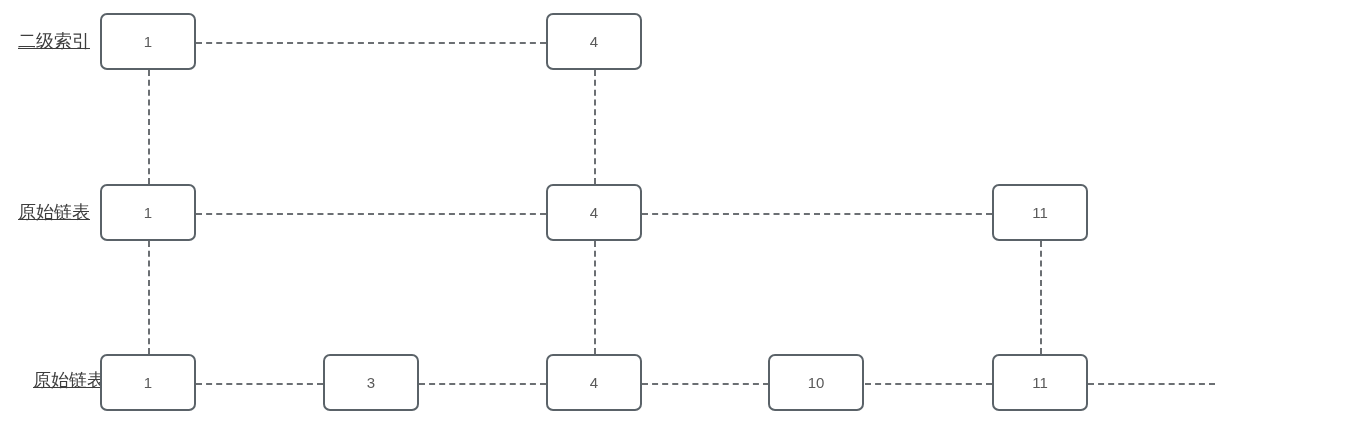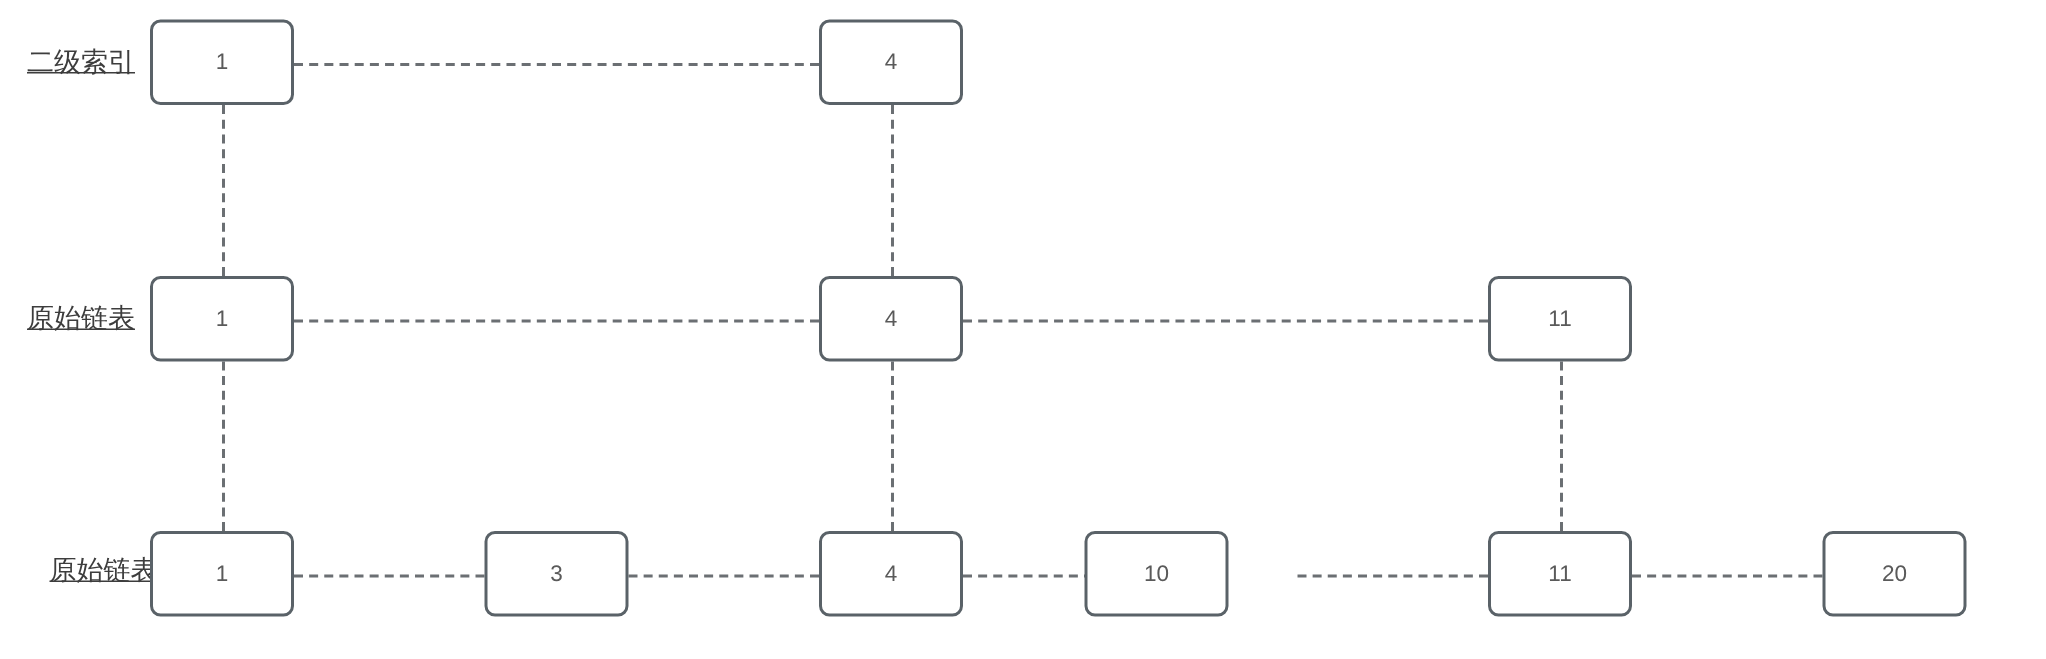--- a/index.html
+++ b/index.html
@@ -76,16 +76,15 @@
     <div class="node" style="left: 100px; top: 13px;">1</div>
     <div class="node" style="left: 546px; top: 13px;">4</div>
     <div class="row-label" style="top: 212px; left: 0px; width: 90px;">原始链表</div>
     <div class="node" style="left: 100px; top: 184px;">1</div>
     <div class="node" style="left: 546px; top: 184px;">4</div>
     <div class="node" style="left: 992px; top: 184px;">11</div>
     <div class="row-label" style="top: 380px; left: 0px; width: 90px; padding-left: 15px;">原始链表</div>
     <div class="node" style="left: 100px; top: 354px;">1</div>
     <div class="node" style="left: 323px; top: 354px;">3</div>
     <div class="node" style="left: 546px; top: 354px;">4</div>
-    <div class="node" style="left: 723px; top: 354px;">10</div>
+    <div class="node" style="left: 768px; top: 354px;">10</div>
     <div class="node" style="left: 992px; top: 354px;">11</div>
-    <div class="node" style="left: 1215px; top: 354px;">20</div>
   </div>
 
 </body></html>

